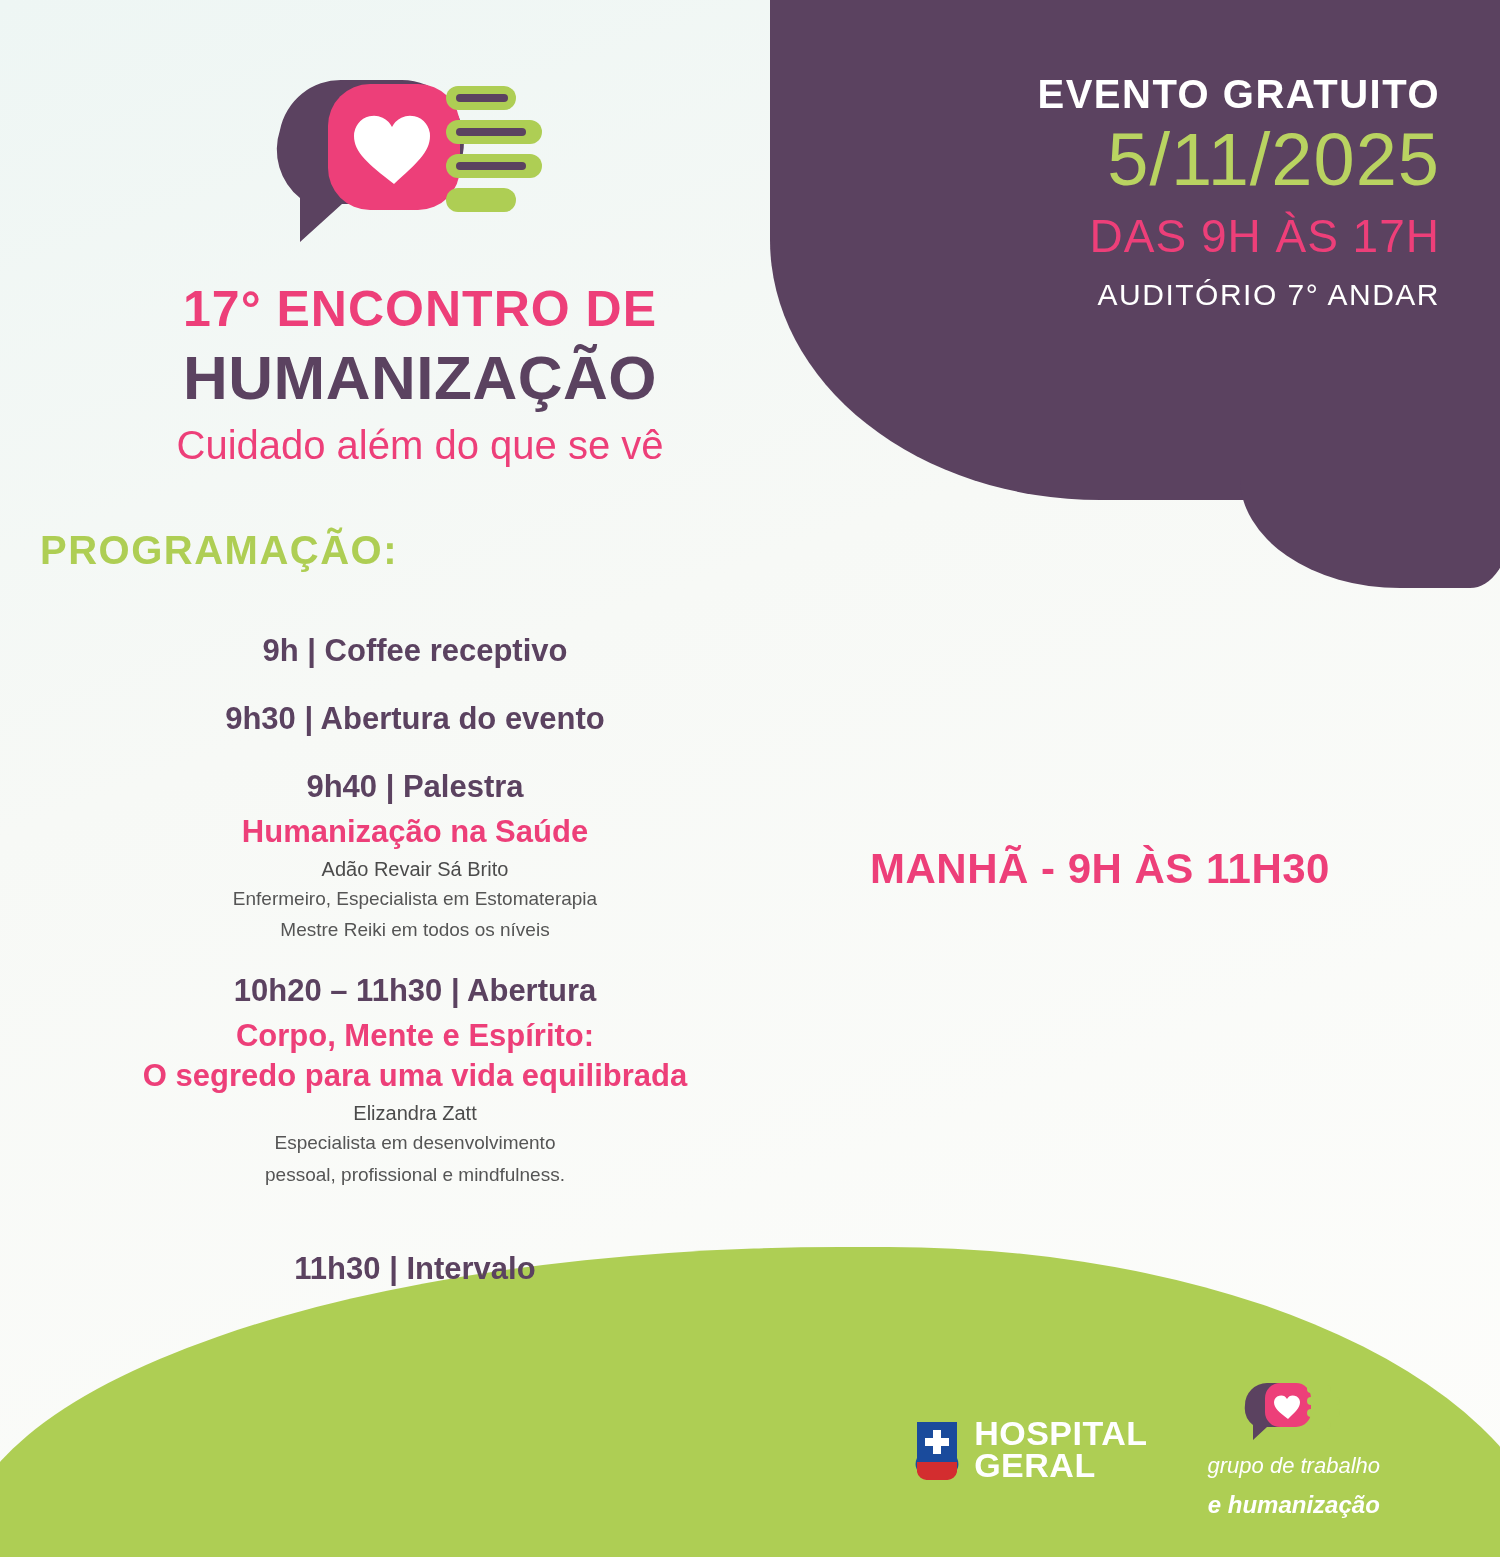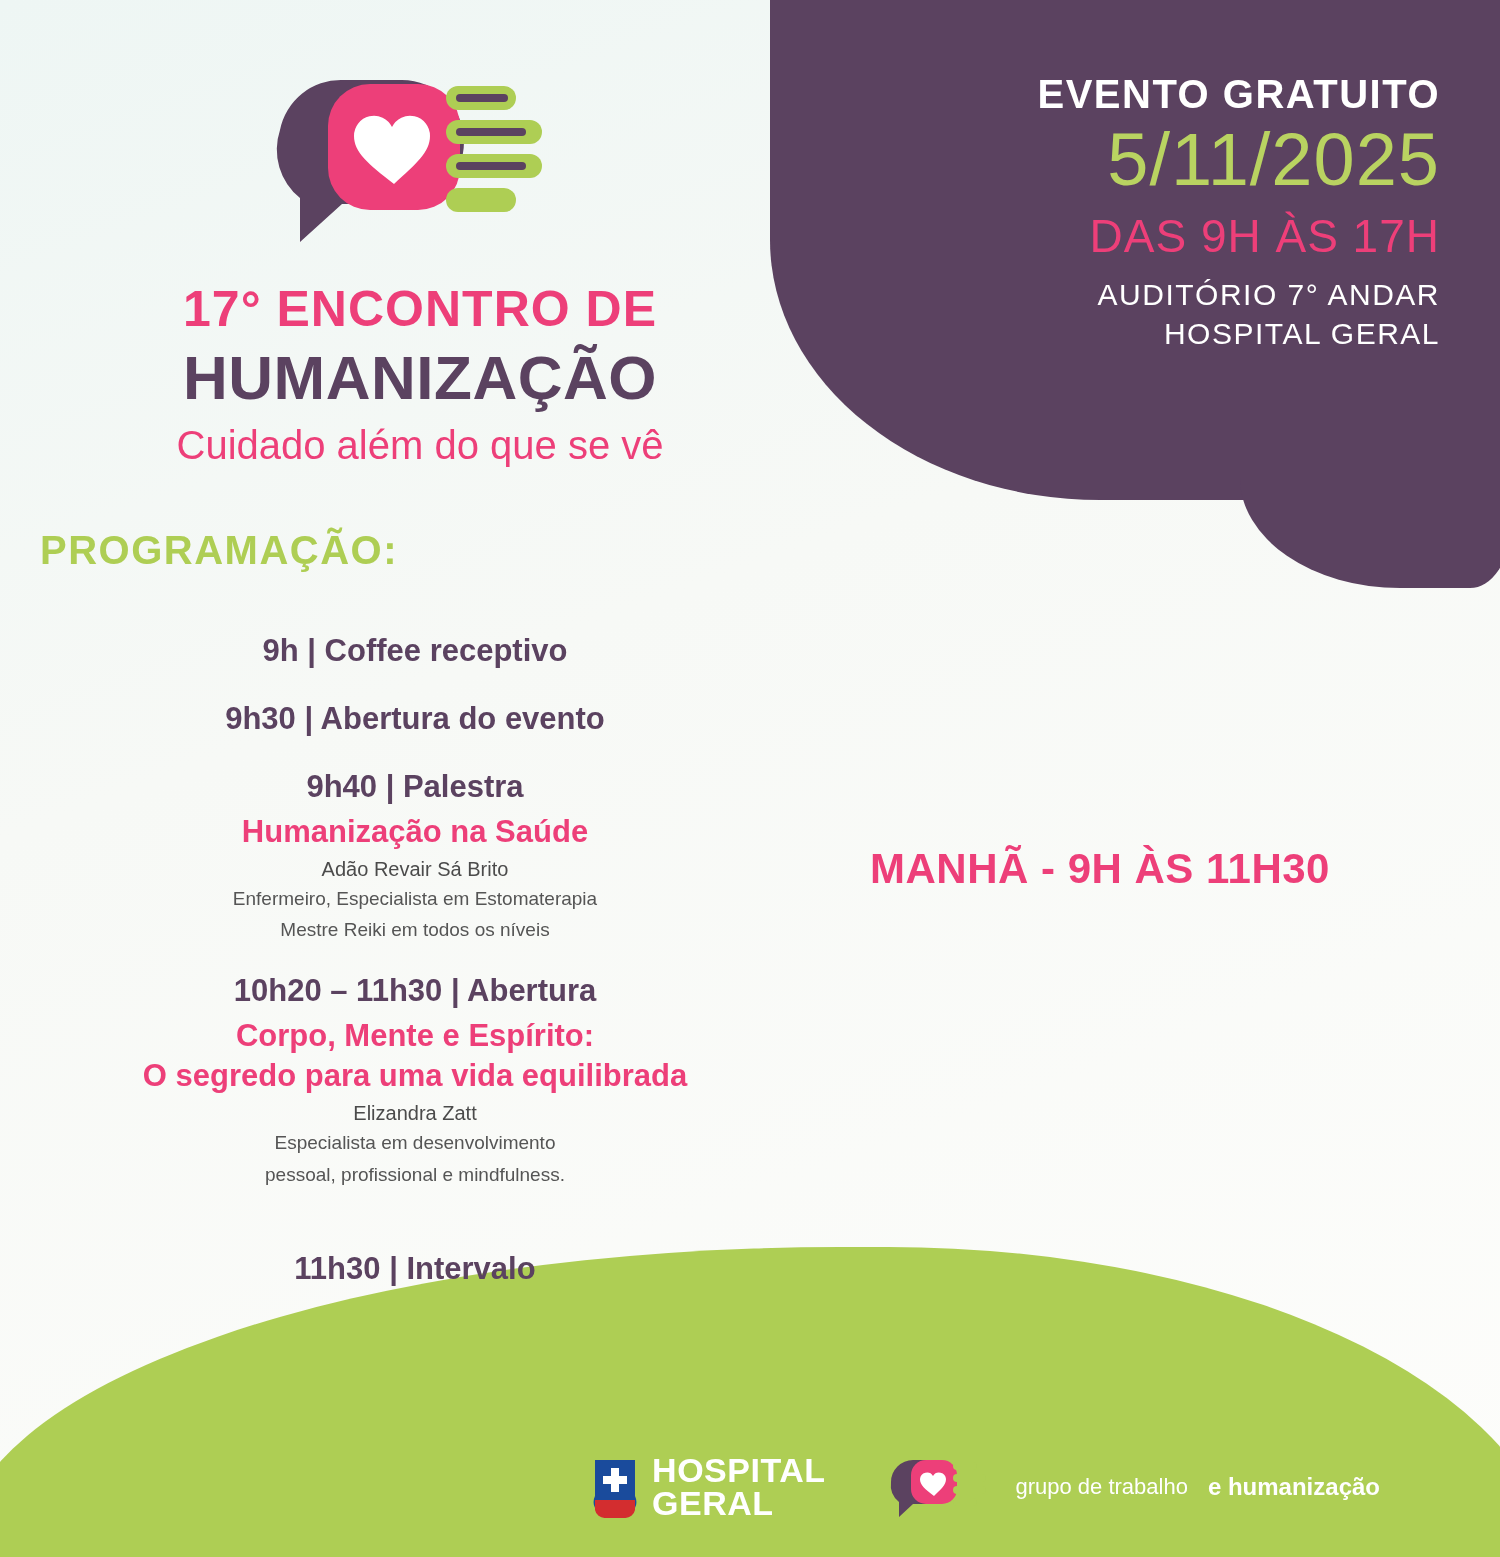--- a/index.html
+++ b/index.html
@@ -147,39 +147,38 @@
     right: 120px; bottom: 38px;
     display: flex; align-items: center; gap: 60px;
     z-index: 4;
   }
   .hg-logo { display: flex; align-items: center; gap: 14px; }
   .hg-shield { width: 46px; height: 62px; position: relative; }
   .hg-text {
     color: #ffffff; font-weight: 800; font-size: 34px; line-height: 0.95;
     letter-spacing: 0.5px;
   }
-  .gt-logo { display: flex; flex-direction: row; align-items: center; gap: 20px; }
+  .gt-logo { display: flex; flex-direction: column; align-items: center; gap: 12px; font-style: italic; }
   .gt-text1 { color: #ffffff; font-size: 22px; font-weight: 400; }
   .gt-text2 { color: #ffffff; font-size: 24px; font-weight: 800; }
 </style>
 </head>
 <body>
 
 <div id="poster">
 
   <div class="green-wave"></div>
 
   <div class="purple-blob"></div>
 
   <div class="blob-text">
     <div class="blob-free">EVENTO GRATUITO</div>
     <div class="blob-date">5/11/2025</div>
     <div class="blob-hours">DAS 9H ÀS 17H</div>
     <div class="blob-place">AUDITÓRIO 7° ANDAR</div>
-    <div class="blob-place" style="margin-top:0">HOSPITAL GERAL</div>
   </div>
 
   <div class="logo-wrap">
     <svg viewBox="0 0 340 200" width="340" height="200">
 
       <path d="M30 60 a62 62 0 0 1 62 -50 h60 a62 62 0 0 1 0 124 h-60 l-42 38 v-44 a62 62 0 0 1 -20 -68 z" fill="#5b4260"></path>
 
       <rect x="78" y="14" width="132" height="126" rx="42" fill="#ed3f79"></rect>
 
       <path d="M144 114 c-26 -20 -40 -32 -40 -48 a20 20 0 0 1 38 -9 a20 20 0 0 1 38 9 c0 16 -14 28 -36 48 z" fill="#ffffff"></path>

